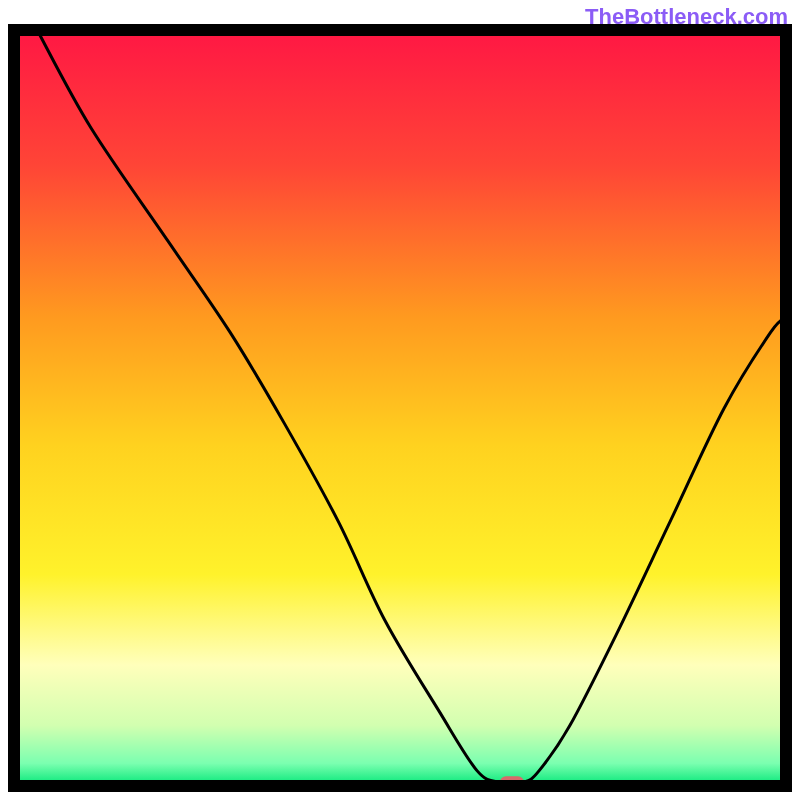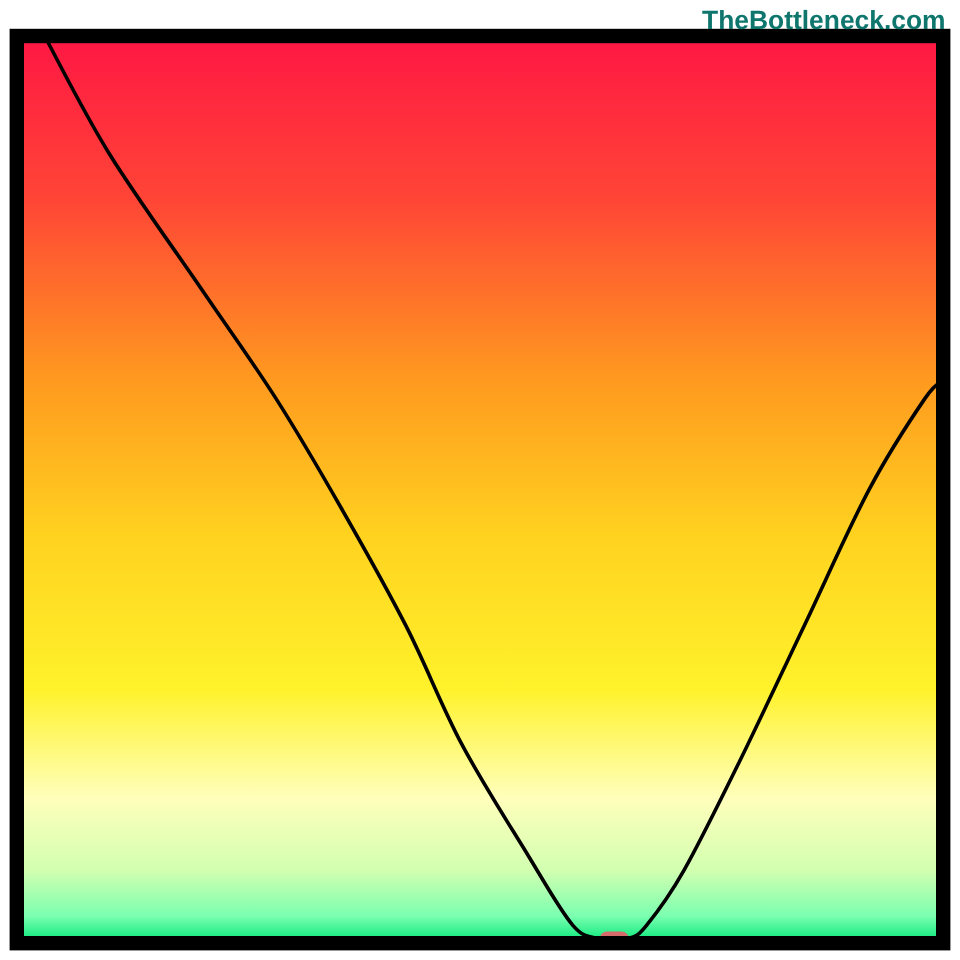--- a/index.html
+++ b/index.html
@@ -17,21 +17,21 @@
     width: 800px;
     height: 800px;
   }
   .watermark {
     position: absolute;
     top: 4px;
     right: 12px;
     font-family: Arial, Helvetica, sans-serif;
     font-size: 22px;
     font-weight: bold;
-    color: #0f766e;
+    color: #8b5cf6;
     z-index: 10;
   }
   svg {
     display: block;
   }
 </style>
 </head>
 <body>
 
 <div class="chart-container">

